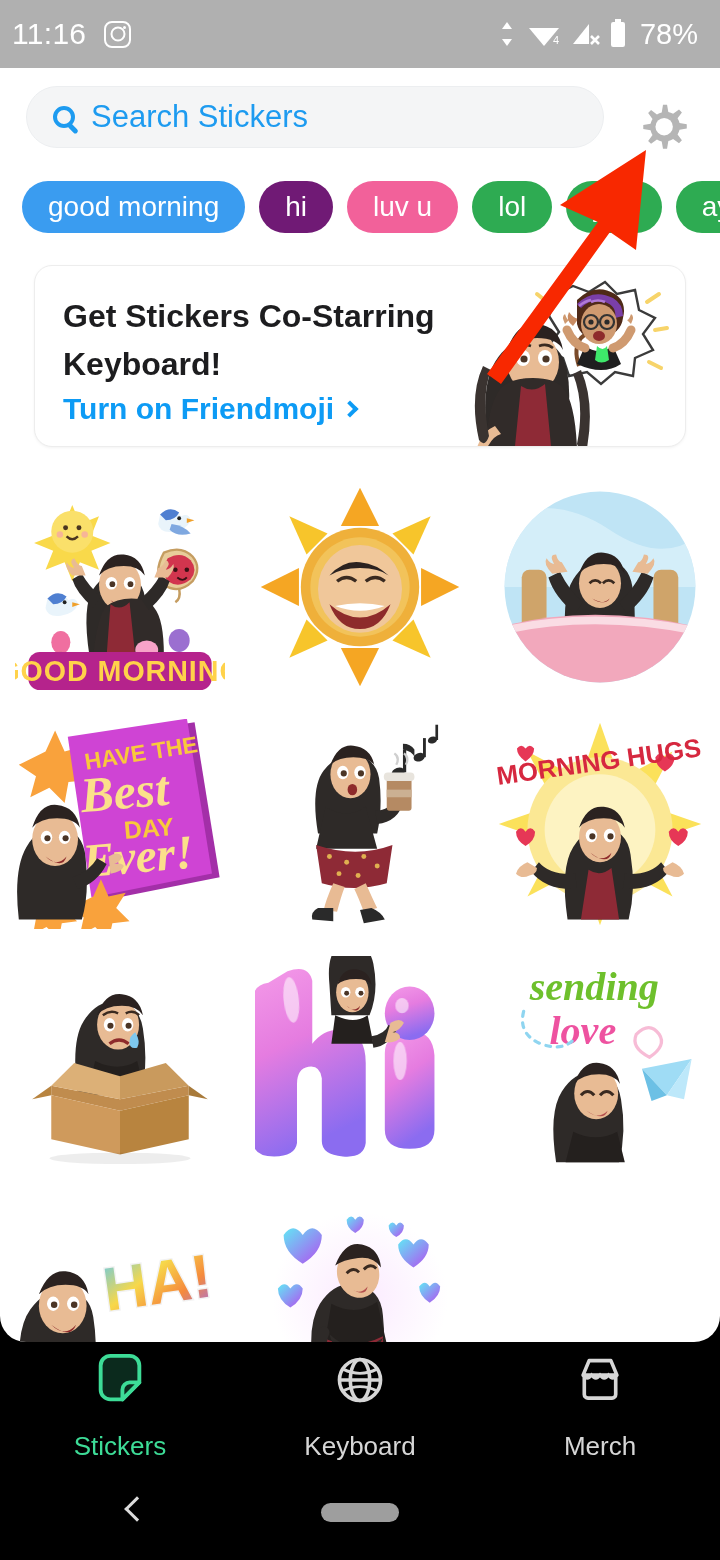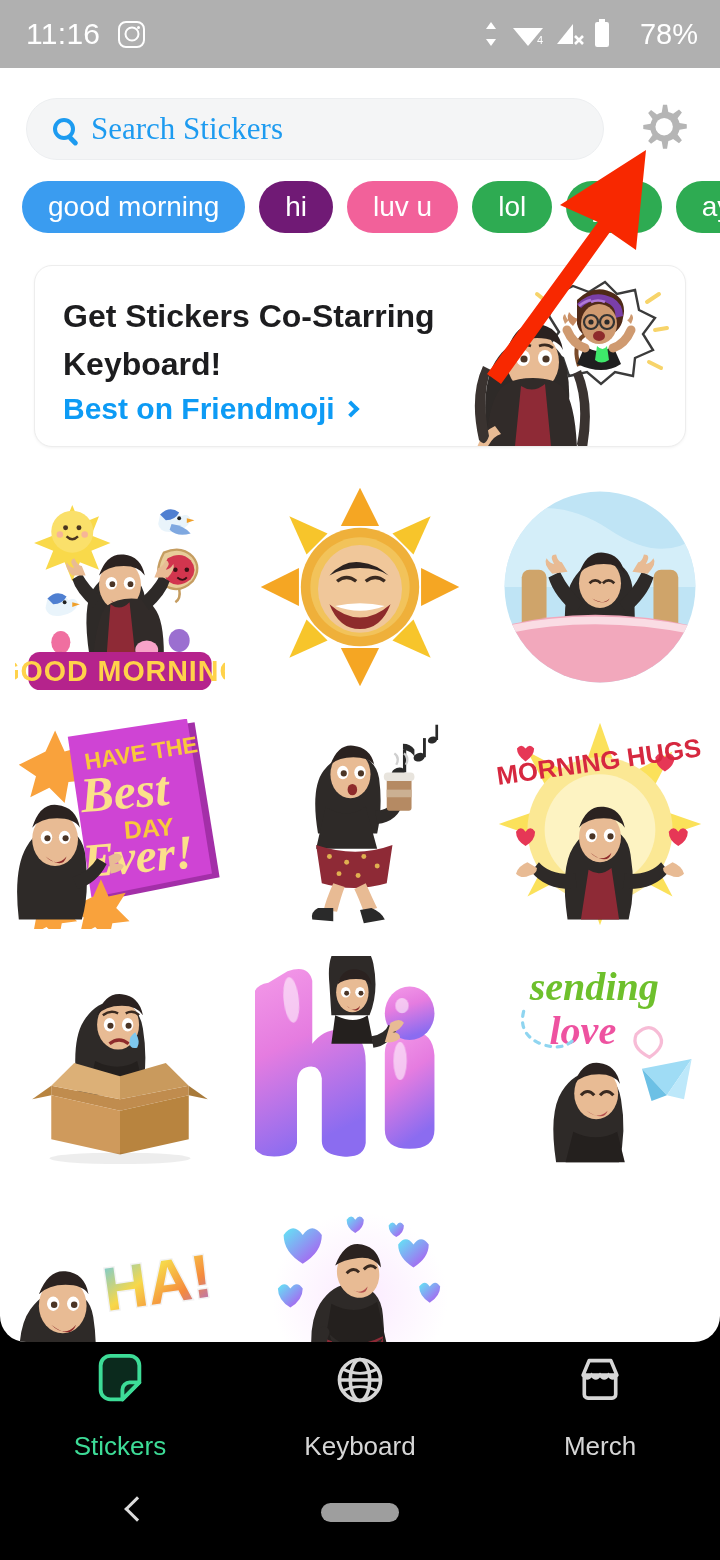--- a/index.html
+++ b/index.html
@@ -8,39 +8,39 @@
     background: #000;
     font-family: "Liberation Sans", sans-serif;
     overflow: hidden;
   }
   #screen { position: relative; width: 720px; height: 1560px; background: #000; overflow: hidden; }
 
   
   .statusbar {
     position: absolute; top: 0; left: 0; width: 720px; height: 68px;
     background: #b0b0b0; display: flex; align-items: center;
-    padding: 0 22px 0 26px; color: #fff;
+    padding: 0 22px 0 12px; color: #fff;
   }
   .sb-time { font-size: 30px; letter-spacing: .3px; }
   .sb-left { display: flex; align-items: center; gap: 18px; }
   .sb-right { margin-left: auto; display: flex; align-items: center; gap: 9px; }
-  .sb-batt-text { font-size: 29px; margin-left: 20px; }
+  .sb-batt-text { font-size: 29px; margin-left: 4px; }
   .ig-icon { width: 27px; height: 27px; border: 2.6px solid #fff; border-radius: 8px; position: relative; }
   .ig-icon::after { content:""; position:absolute; left:50%; top:50%; transform:translate(-50%,-50%);
      width: 11px; height: 11px; border: 2.4px solid #fff; border-radius: 50%; }
   .ig-icon::before { content:""; position:absolute; right:3.5px; top:3.5px; width:3px;height:3px;background:#fff;border-radius:50%; }
 
   
   .sheet {
     position: absolute; top: 68px; left: 0; width: 720px; height: 1274px;
     background: #fff; border-radius: 0 0 26px 26px; overflow: hidden;
   }
 
   
-  .searchrow { position: absolute; top: 18px; left: 0; width: 720px; height: 74px; display:flex; align-items:flex-end;font-family:Liberation Serif, serif; }
+  .searchrow { position: absolute; top: 18px; left: 0; width: 720px; height: 74px; display:flex; align-items:flex-start; }
   .searchbox {
     margin-left: 26px; width: 578px; height: 62px; background: #f4f5f6;
     border: 1px solid #eceef0; border-radius: 34px; display: flex; align-items: center; padding-left: 26px; gap: 16px;
   }
   .search-ph { color: #1d9bf0; font-size: 31px; }
   .mag { width: 22px; height: 22px; border: 4.4px solid #1d9bf0; border-radius: 50%; position: relative; flex: none; }
   .mag::after { content:""; position:absolute; right:-8px; bottom:-7px; width: 12px; height: 4.6px;
      background:#1d9bf0; border-radius: 3px; transform: rotate(45deg); }
   .gear { position: absolute; right: 28px; top: 14px; width: 58px; height: 58px; }
 
@@ -146,21 +146,21 @@
         </div>
       <div class="pill" style="background:#2eab52">
         <span>ay</span>
         </div>
 
     </div>
 
     <div class="promo">
       <div class="promo-title">Get Stickers Co-Starring Keyboard!</div>
       <div class="promo-link">
-        <span>Best on Friendmoji</span>
+        <span>Turn on Friendmoji</span>
         <span class="chev-r"></span>
       </div>
       <svg class="promo-art" viewBox="0 0 230 182">
 
         <path d="M108 28 L124 20 L140 26 L156 16 L168 28 L186 24 L190 44 L206 52 L194 68 L204 84 L186 92 L184 110 L166 106 L152 118 L138 106 L120 110 L114 92 L98 82 L110 66 L100 50 Z" fill="#fff" stroke="#3b3b3b" stroke-width="2.4"></path>
 
         <g stroke="#f7d46a" stroke-width="4" stroke-linecap="round">
           <line x1="98" y1="36" x2="88" y2="28"></line>
             <line x1="198" y1="36" x2="210" y2="28"></line>
           <line x1="92" y1="64" x2="80" y2="62"></line>

